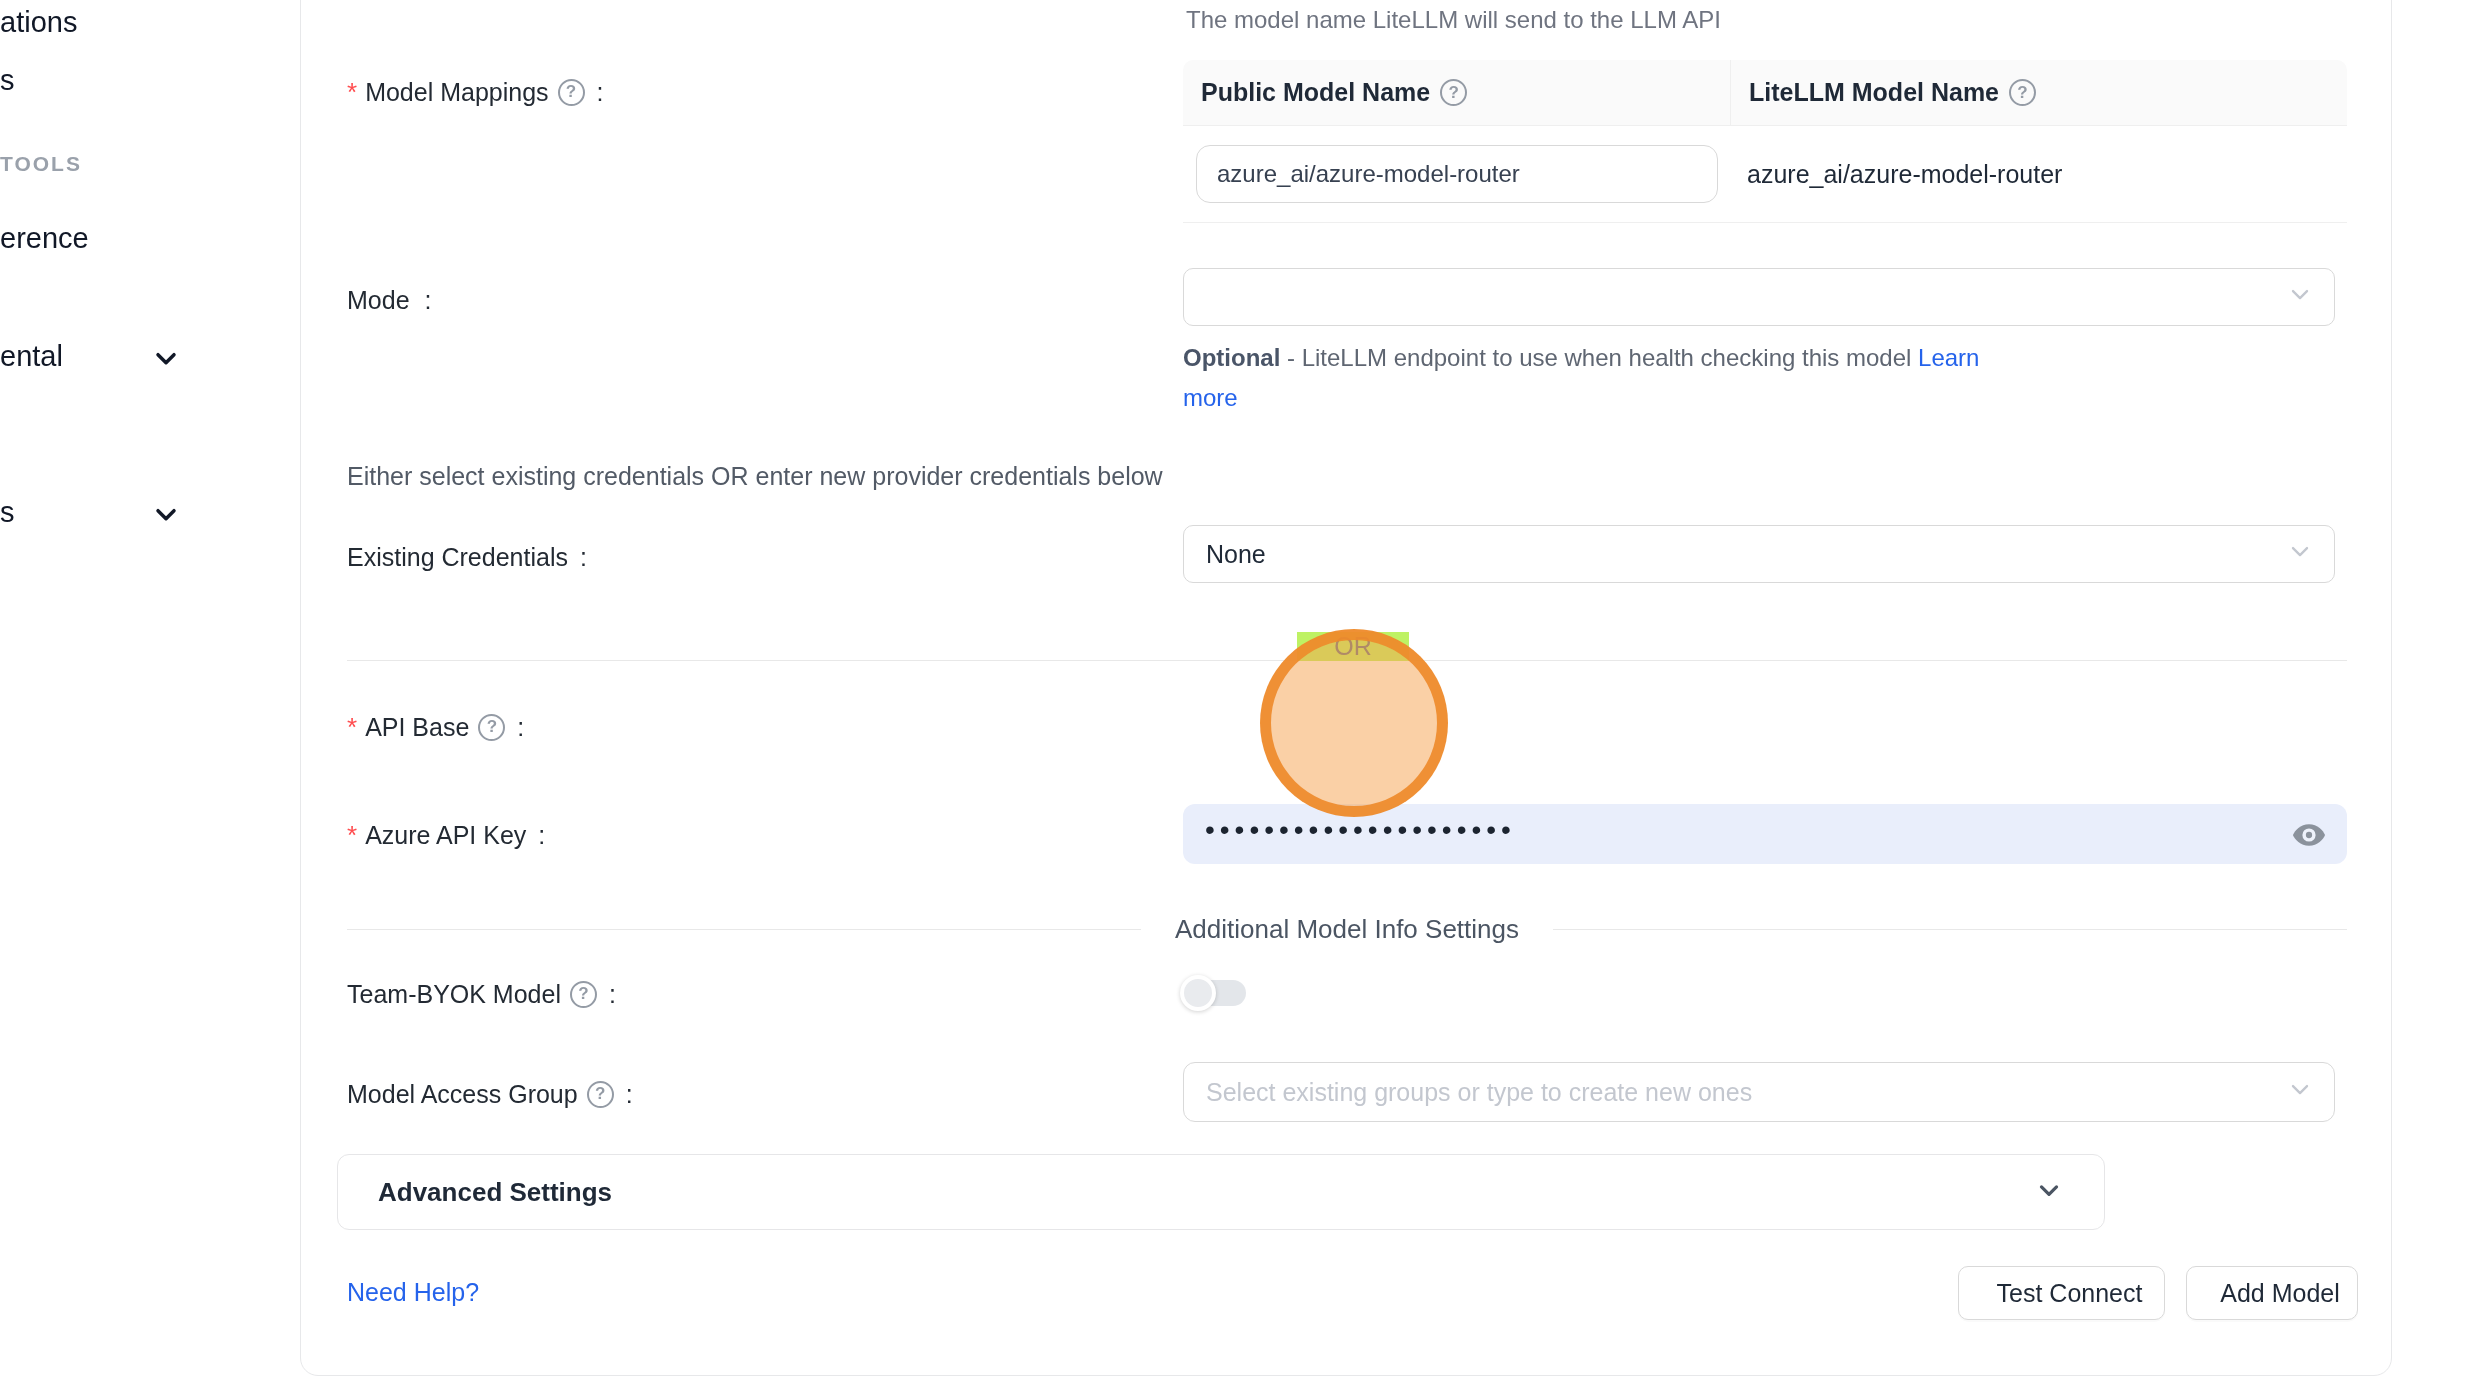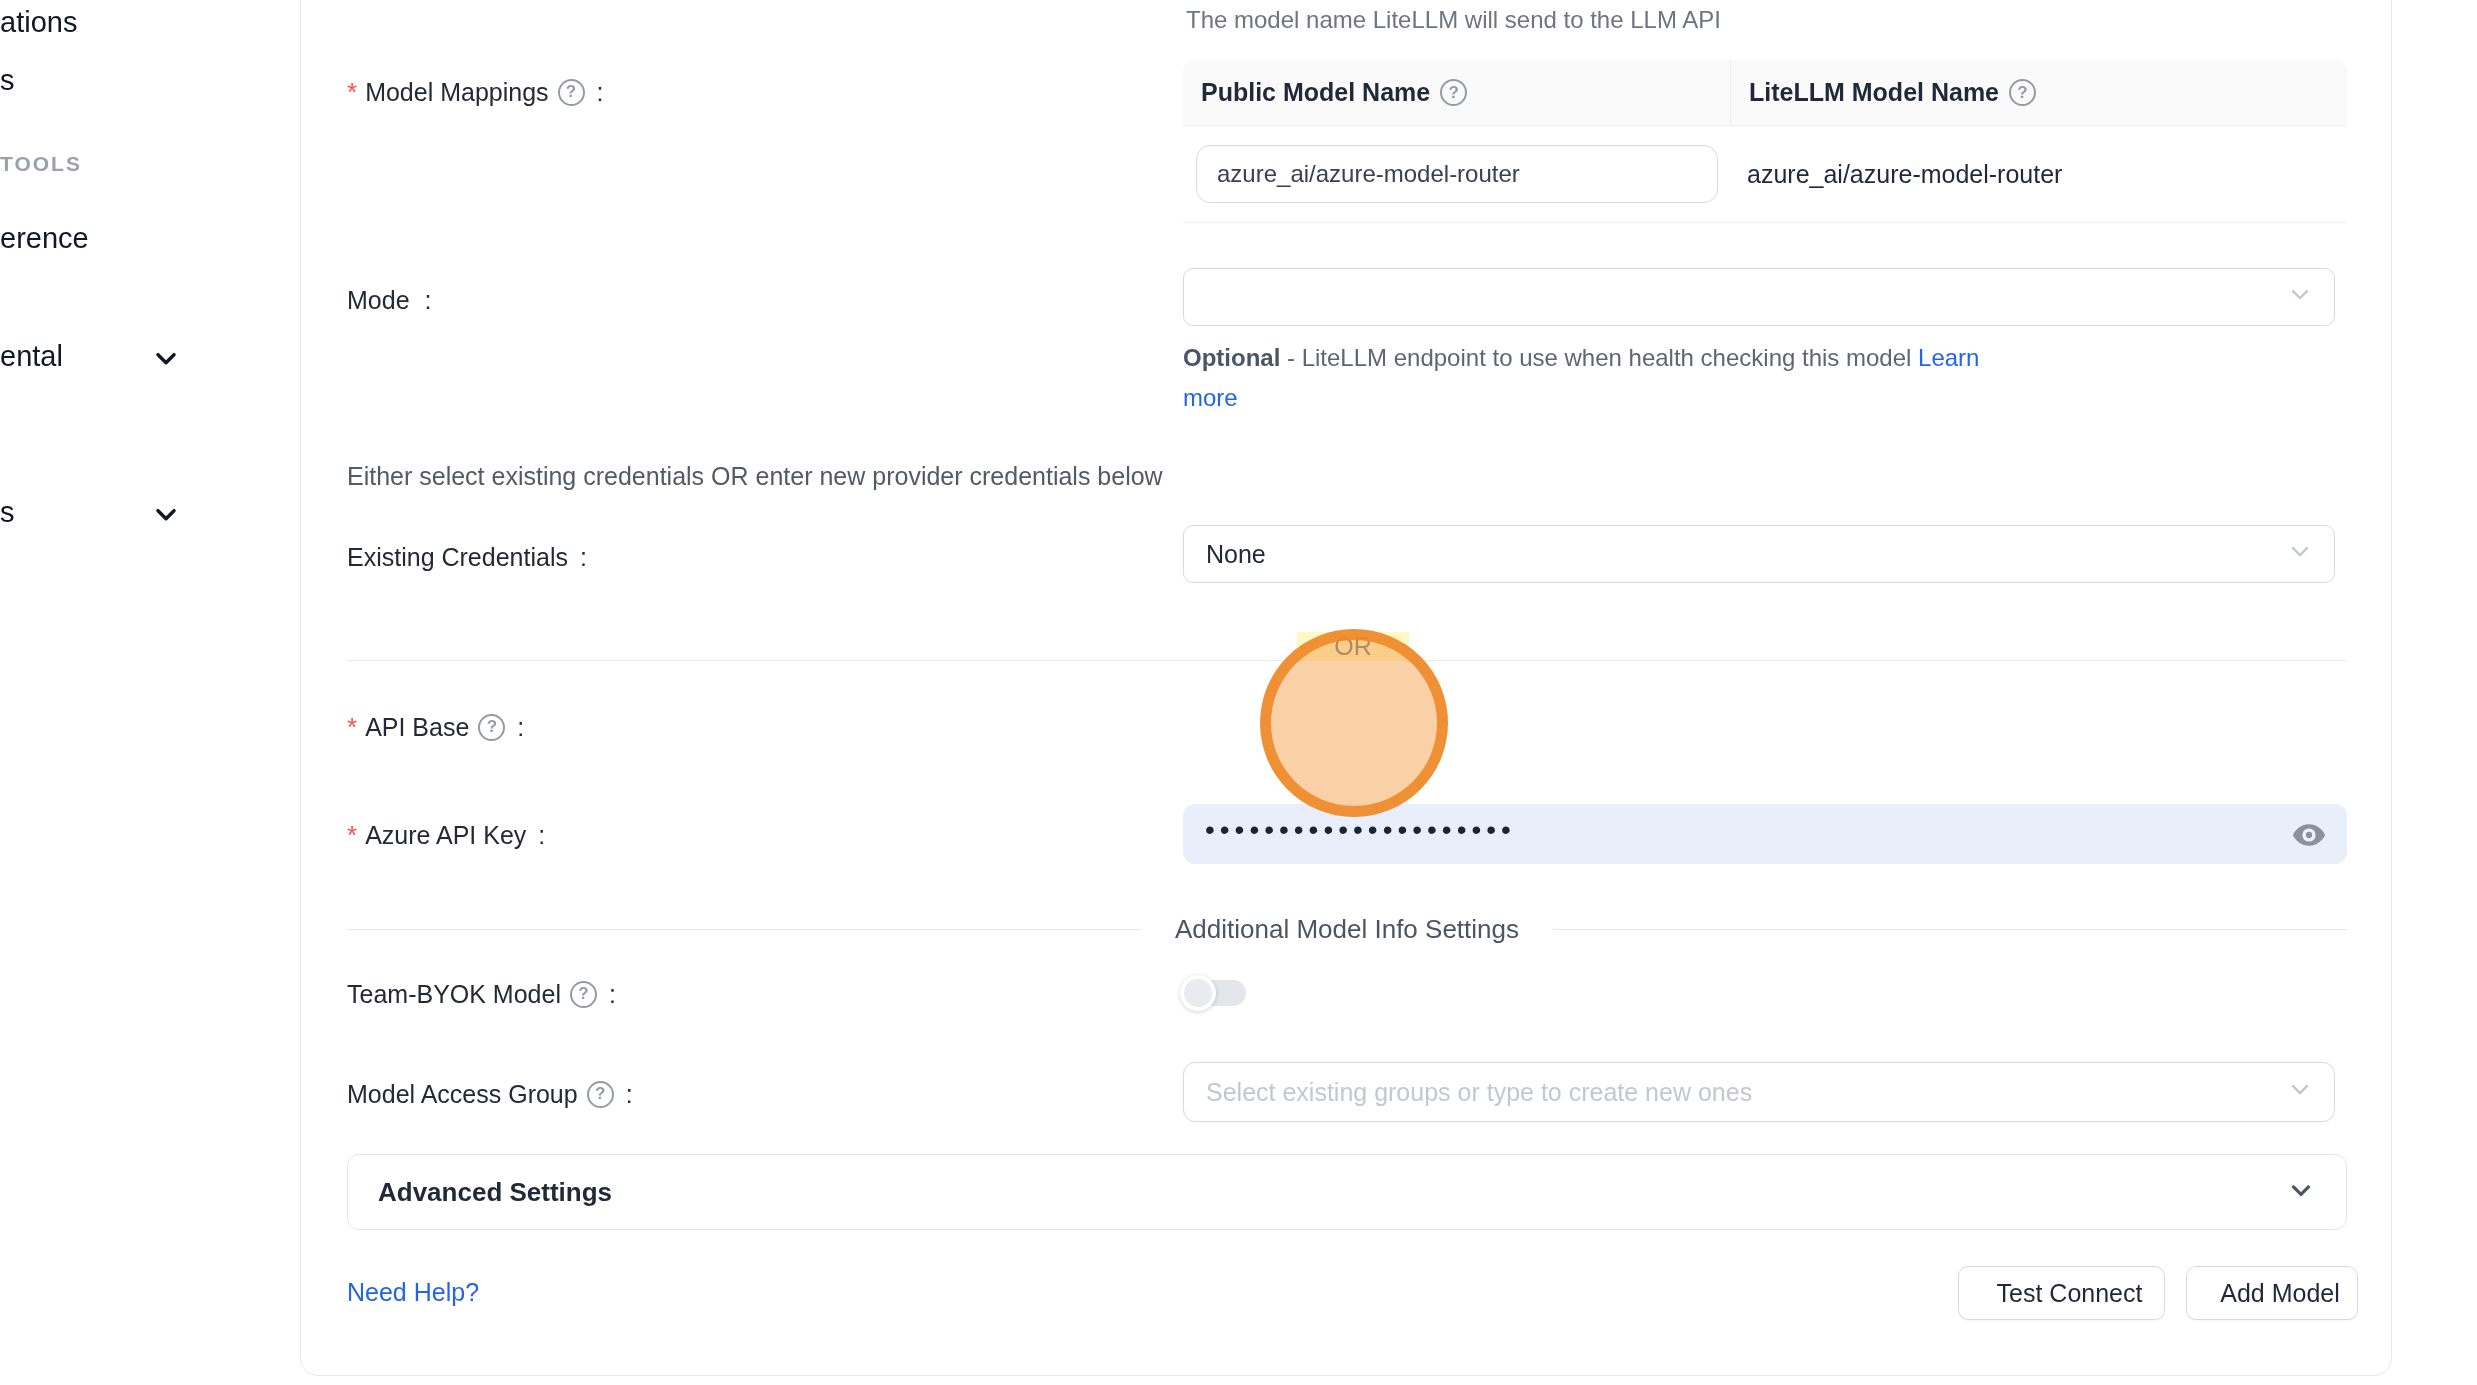--- a/index.html
+++ b/index.html
@@ -56,42 +56,42 @@
   .key-input { position:absolute; left:1183px; top:804px; width:1164px; height:60px;
                background:#e9eefb; border-radius:12px; display:flex; align-items:center;
                padding:0 70px 0 22px; }
   .key-dots { font-size:28px; letter-spacing:5px; color:#1c2430; line-height:60px;
               transform:translateY(-4px); }
   .eye-btn { position:absolute; right:20px; top:13px; width:36px; height:36px; cursor:pointer; }
 
   
   .or-line { position:absolute; left:347px; top:660px; width:2000px; height:1px; background:#e8e8e8; }
   .or-text { position:absolute; left:1297px; top:632px; width:112px; text-align:center;
-             font-size:25px; color:#6b7280; background:#fef9c3; }
+             font-size:25px; color:#6b7280; background:#bef264; }
   .section-div { position:absolute; left:347px; top:913px; width:2000px; height:32px;
                  display:flex; align-items:center; gap:34px; }
   .section-div .line { flex:1; height:1px; background:#e8e8e8; }
   .section-div .txt { font-size:26px; color:#4b5563; white-space:nowrap; }
 
   
   .click-circle { position:absolute; left:1260px; top:629px; width:188px; height:188px;
                   border-radius:50%; background:rgba(246,162,77,0.5);
                   border:11px solid rgba(238,138,42,0.9); z-index:50; pointer-events:none; }
 
   
   .toggle { position:absolute; left:1186px; top:980px; width:60px; height:26px;
             background:#e3e6ea; border-radius:13px; cursor:pointer; }
   .toggle .knob { position:absolute; left:-6px; top:-5px; width:36px; height:36px;
                   background:#e9ebee; border:4px solid #fff; border-radius:50%;
                   box-shadow:0 1px 4px rgba(0,0,0,0.18); }
 
   
-  .adv { position:absolute; left:347px; top:1154px; width:2000px; height:76px;
+  .adv { position:absolute; left:337px; top:1154px; width:1768px; height:76px;
          border:1px solid #e6e6e8; border-radius:12px; background:#fff;
-         display:flex; align-items:center; padding:0 30px; cursor:pointer; }
+         display:flex; align-items:center; padding:0 40px; cursor:pointer; }
   .adv .title { font-size:26px; font-weight:700; color:#1f2937; }
   .adv .chev { margin-left:auto; }
 
   
   .link { color:#2563eb; cursor:pointer; text-decoration:none; }
   .need-help { position:absolute; left:347px; top:1278px; font-size:25px; }
   .btn { position:absolute; top:1266px; height:54px; background:#fff;
          border:1.5px solid #d9d9d9; border-radius:10px; font-size:25px; color:#1f2937;
          font-family:"Liberation Sans", sans-serif; cursor:pointer;
          box-shadow:0 2px 0 rgba(0,0,0,0.02);padding-left:16px; }

